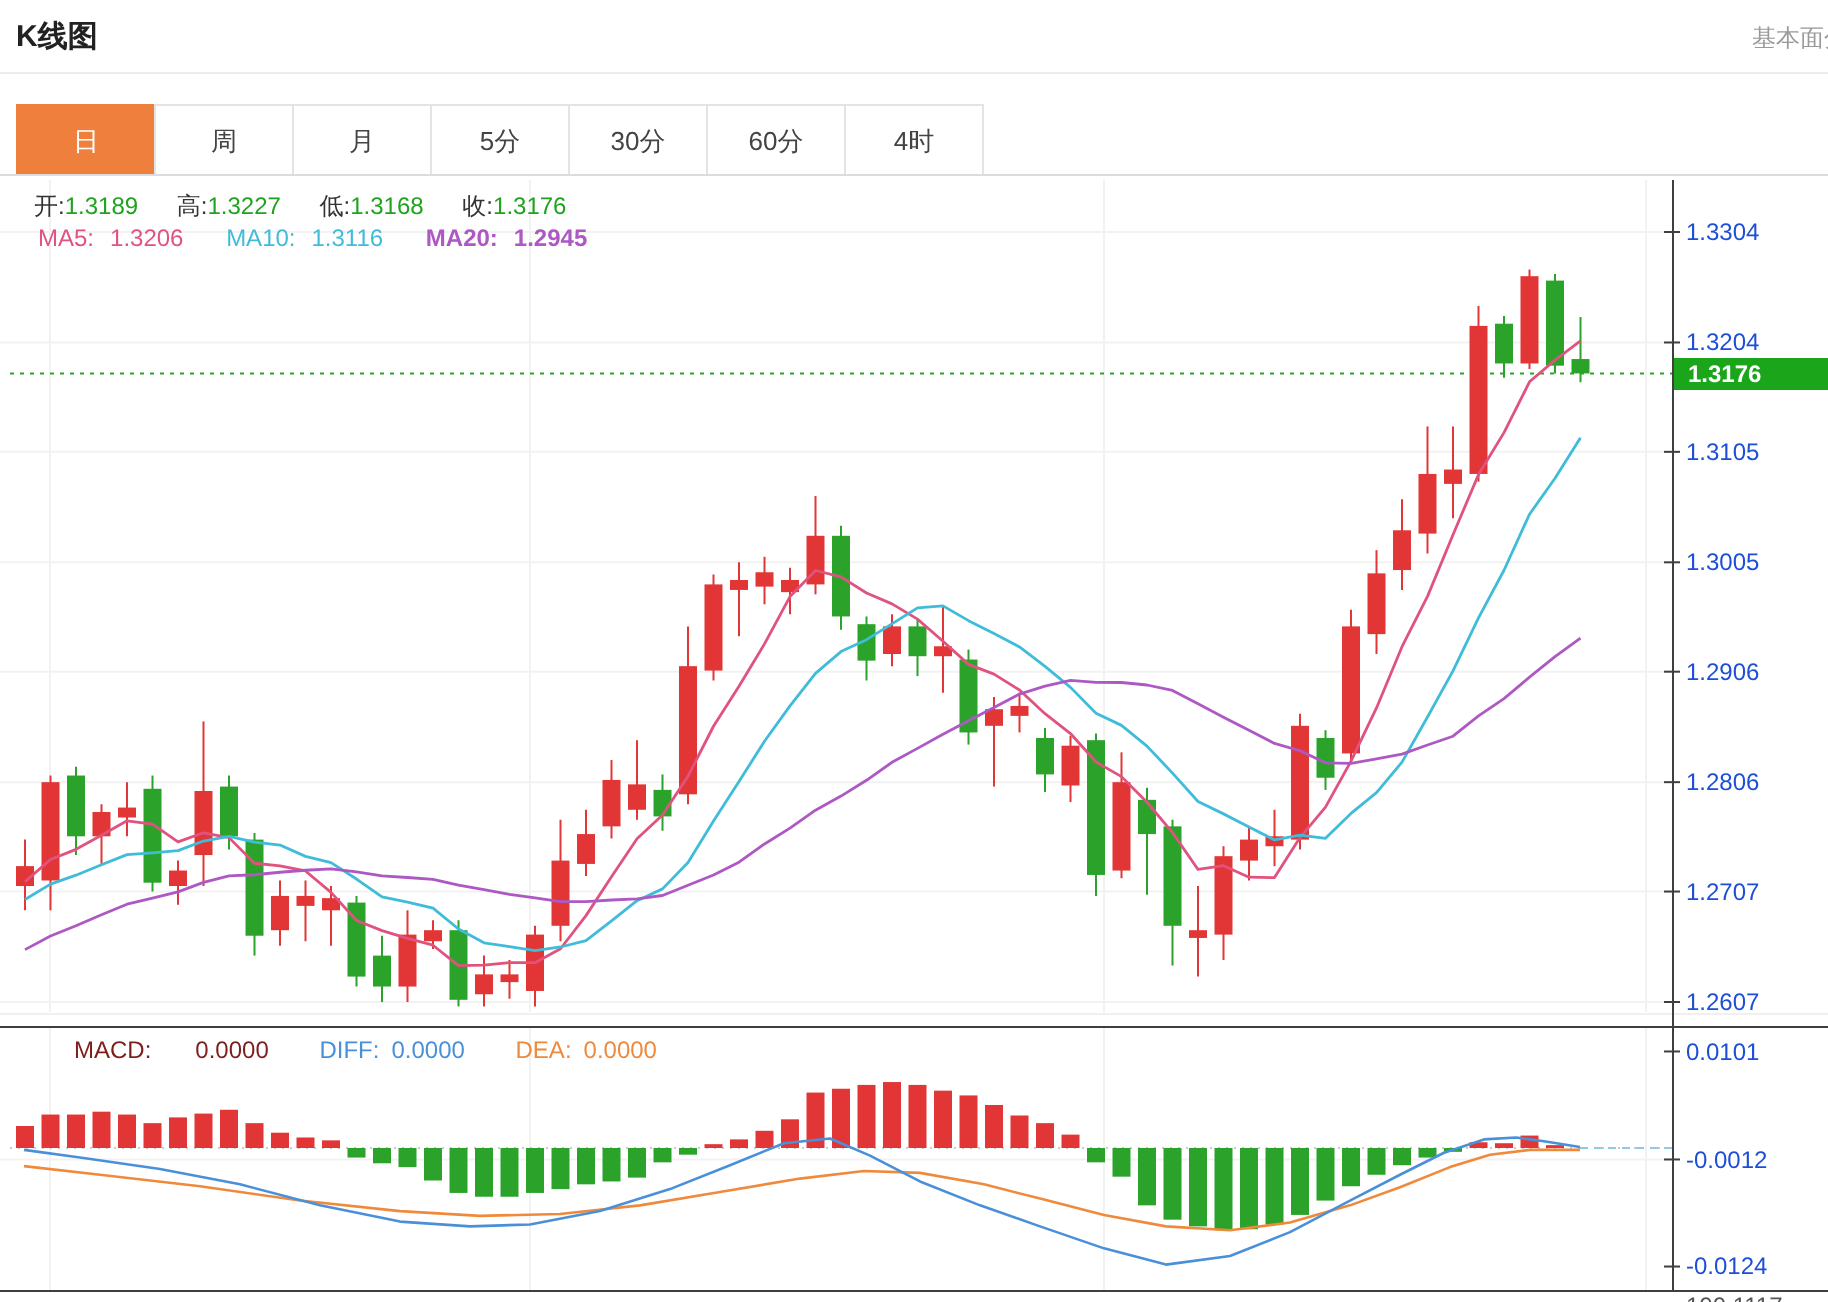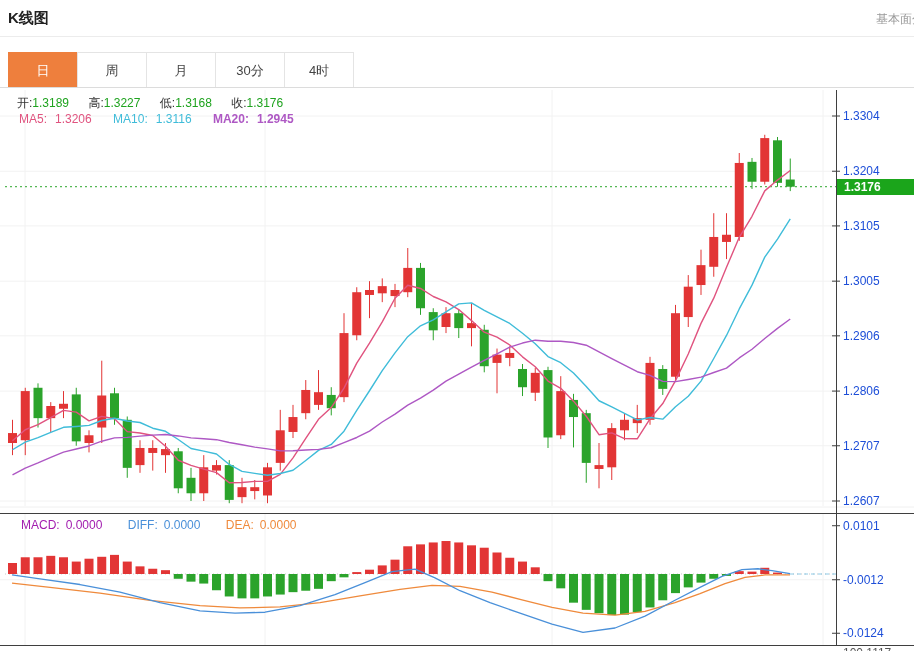--- a/index.html
+++ b/index.html
@@ -15,40 +15,42 @@
   .tab.sel{background:#ee7f3d;border-color:#ee7f3d;color:#fff;}
   .tabs-underline{position:absolute;top:87px;left:0;width:914px;height:1px;background:#dcdcdc;}
   #chart-svg{position:absolute;top:0;left:0;}
   .ohlc-row{position:absolute;top:95px;left:17px;font-size:12px;color:#333;white-space:nowrap;}
   .ohlc-row .val{color:#1fa31f;margin-right:16px;}
   .ma-row{position:absolute;top:112px;left:19px;font-size:12px;white-space:nowrap;}
   .ma-row span{margin-right:8px;}
   .c-ma5{color:#e0537f;} .c-ma10{color:#3fbcd9;} .c-ma20{color:#ae58c4;font-weight:bold;}
   .macd-row{position:absolute;top:518px;left:21px;font-size:12px;white-space:nowrap;}
   .macd-row span{margin-right:6px;}
-  .c-macd{color:#a21caf;} .c-diff{color:#4a90d9;} .c-dea{color:#ef8a3c;}
+  .c-macd{color:#7f1d1d;margin-left:16px;} .c-diff{color:#4a90d9;} .c-dea{color:#ef8a3c;}
   .macd-row .gap{margin-right:22px;}
   .ytick{position:absolute;left:843px;font-size:12px;color:#1d4ed8;height:14px;line-height:14px;}
   .badge{position:absolute;left:837px;top:179px;width:77px;height:16px;background:#1ba51b;color:#fff;
          font-size:12px;line-height:16px;padding-left:7px;box-sizing:border-box;font-weight:bold;}
   .bottom-clip{position:absolute;top:646px;left:843px;font-size:12px;color:#555;}
 </style>
 </head>
 <body>
 
 <div class="page">
   <div class="title">K线图</div>
   <div class="header-link">基本面分析&gt;</div>
   <div class="hdr-divider"></div>
 
   <div class="tabs">
     <div class="tab sel">日</div>
     <div class="tab">周</div>
     <div class="tab">月</div>
+    <div class="tab">5分</div>
     <div class="tab">30分</div>
+    <div class="tab">60分</div>
     <div class="tab">4时</div>
   </div>
   <div class="tabs-underline"></div>
 
   <svg id="chart-svg" width="914" height="561" viewBox="0 90 914 561" style="top:90px">
       <g>
         <line x1="0" y1="116" x2="836" y2="116" stroke="#f2f2f2" stroke-width="1"></line>
         <line x1="0" y1="171.23700000000005" x2="836" y2="171.23700000000005" stroke="#f2f2f2" stroke-width="1"></line>
         <line x1="0" y1="225.92163000000016" x2="836" y2="225.92163000000016" stroke="#f2f2f2" stroke-width="1"></line>
         <line x1="0" y1="281.15863000000024" x2="836" y2="281.15863000000024" stroke="#f2f2f2" stroke-width="1"></line>

